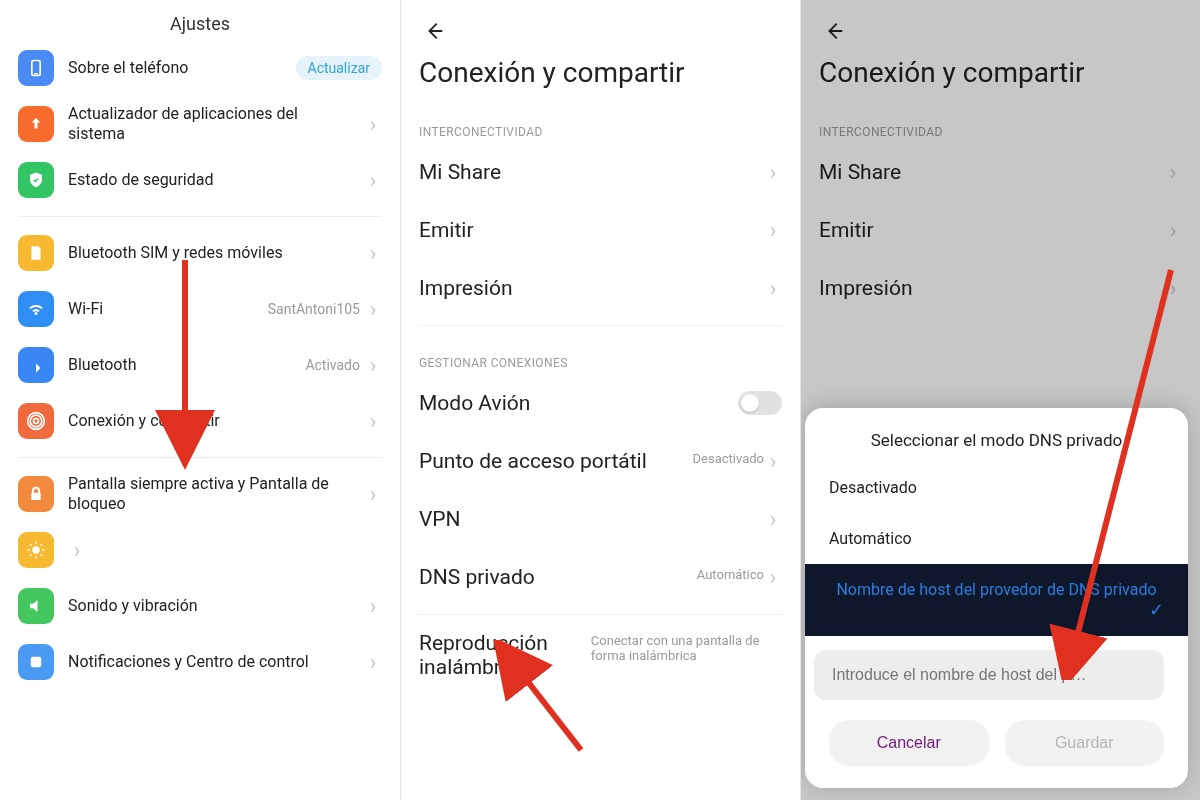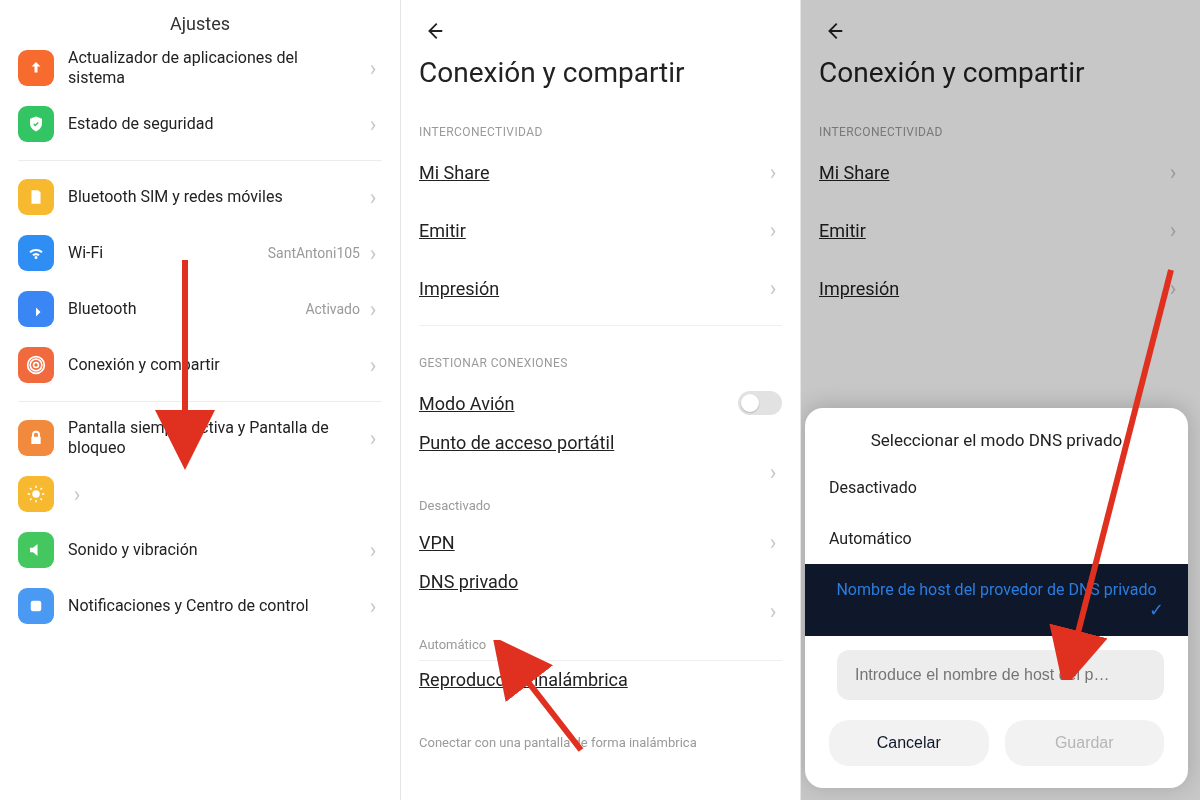--- a/index.html
+++ b/index.html
@@ -67,23 +67,23 @@
   }
   .p2-title, .p3-title {
     font-size: 28px; color:#222; padding: 56px 18px 14px 18px; font-weight:400;
   }
   .sect-label {
     color:#9a9a9a; font-size:12px; letter-spacing:0.4px;
     padding: 22px 18px 4px 18px; text-transform: uppercase;
   }
   .p2-list { padding: 0 18px; }
   .p2-row { min-height: 58px; display:flex; align-items:center; }
-  .p2-row .lbl { flex:1; color:#222; font-size:18px;text-decoration:underline; }
+  .p2-row .lbl { flex:1; color:#222; font-size:21px; }
   .p2-row .sub { color:#9a9a9a; font-size:13px; margin-top:2px;}
-  .p2-row .col { flex:1; display:flex; flex-direction:column; justify-content:center;gap:43px;}
+  .p2-row .col { flex:1; display:flex; justify-content:center;gap:43px;}
   .hr { height:1px; background:#efefef; margin: 8px 18px; }
 
   .switch {
     width: 44px; height: 24px; border-radius: 12px; background:#e2e2e2; position:relative; flex:0 0 44px;
   }
   .switch::after{content:"";position:absolute;width:18px;height:18px;background:#fff;border-radius:50%;top:3px;left:3px;box-shadow:0 1px 2px rgba(0,0,0,.2);}
 
   
   .p3 .dimmed {
     position:absolute; inset:0; background:rgba(0,0,0,.22);
@@ -101,42 +101,52 @@
   .modal-title {
     text-align:center; font-size:17px; color:#222; padding: 0 18px 12px 18px;
   }
   .opt {
     padding: 16px 24px; font-size:16px; color:#222; display:flex; align-items:center;
   }
   .opt.sel {
     background:#0f172a; color:#2a7de0;flex-direction:column;
   }
   .opt .check { margin-left:auto; color:#2a7de0; font-size:18px;}
-  .input-wrap { padding: 14px 24px 4px 32px; }
+  .input-wrap { padding: 14px 24px 4px 9px; }
   .dns-input {
     width:100%; border:none; background:#ededed; border-radius:12px;
     padding: 16px 18px; font-size:16px; color:#888;
   }
   .btnrow { display:flex; gap:16px; padding: 16px 24px 4px 24px;}
   .mbtn {
     flex:1; border:none; background:#f2f2f2; border-radius:20px;
-    padding:14px 0; font-size:16px; color:#0f172a;
+    padding:14px 0; font-size:16px; color:#701a75;
   }
   .mbtn.save { color:#b6b6b6; }
 
   
   .arrow-svg { position:absolute; pointer-events:none; }
 </style>
 </head>
 <body>
 
 <div class="pane p1">
   <div class="p1-header">Ajustes</div>
   <div class="p1-list">
 
+    <div class="row">
+      <div class="icon-box ic-phone">
+        <svg width="20" height="20" viewBox="0 0 24 24" fill="none" stroke-width="2">
+            <rect x="7" y="3" width="10" height="18" rx="2"></rect>
+            <line x1="10" y1="19" x2="14" y2="19"></line>
+          </svg>
+      </div>
+      <span class="label">Sobre el teléfono</span>
+      <span class="badge-update">Actualizar</span>
+    </div>
 
     <div class="row">
       <div class="icon-box ic-updater">
         <svg width="18" height="18" viewBox="0 0 24 24">
             <path d="M12 4l6 6h-4v8h-4v-8H6z"></path>
           </svg>
       </div>
       <span class="label">Actualizador de aplicaciones del sistema</span>
       <span class="chev">›</span>
     </div>

